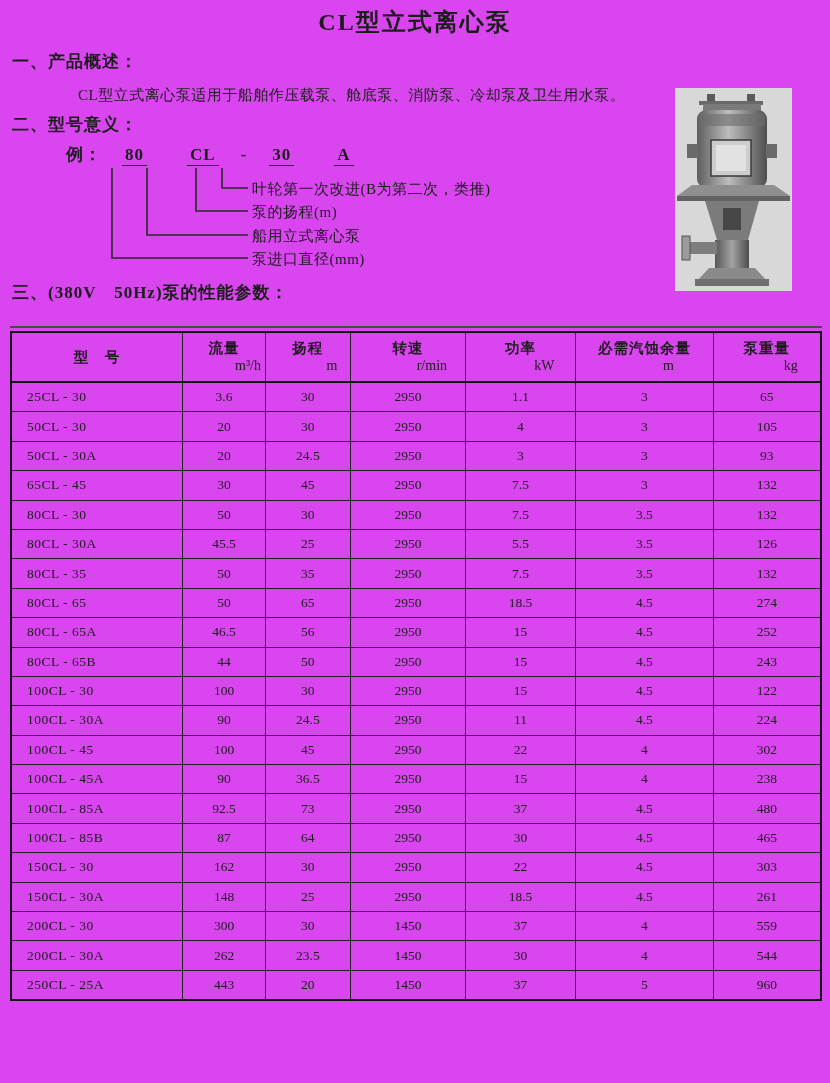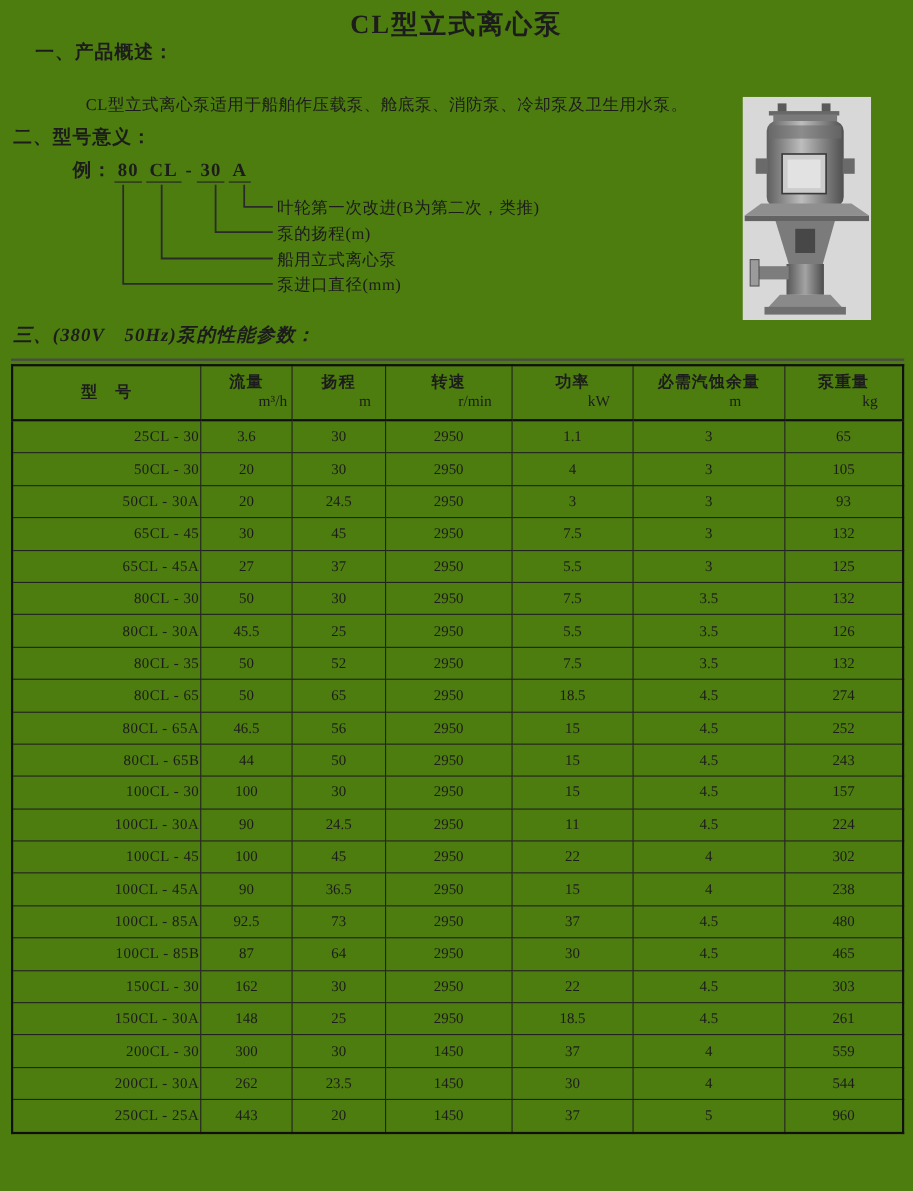--- a/index.html
+++ b/index.html
@@ -1,34 +1,34 @@
 <!DOCTYPE html>
 <html><head>
 <meta charset="utf-8">
 <style>
   html, body { margin:0; padding:0; background:#ffffff; }
   .page {
     position:relative; width:830px; height:1083px;
-    background:#4d7c0f; color:#1c1c1c; overflow:hidden;
+    background:#d946ef; color:#1c1c1c; overflow:hidden;
     font-family:"Liberation Serif","DejaVu Serif",serif;
   }
   .title {
     position:absolute; top:6px; left:0; width:100%;
     text-align:center; font-size:24px; font-weight:bold; letter-spacing:2px;
   }
   .sec-h { position:absolute; left:12px; font-size:17px; font-weight:bold; letter-spacing:1px; white-space:nowrap; }
-  .sec-h.s1 { top:36px;margin-left:20px; }
+  .sec-h.s1 { top:50px; }
   .sec-h.s2 { top:113px; }
-  .sec-h.s3 { top:293px;font-style:italic; }
+  .sec-h.s3 { top:281px; }
   .body-text { position:absolute; left:78px; top:86px; font-size:15px; letter-spacing:0.5px; white-space:nowrap; }
 
   
   .diagram { position:absolute; left:66px; top:143px; width:470px; height:132px; }
   .example { position:absolute; left:0; top:0; font-size:17px; font-weight:600; letter-spacing:1px; white-space:nowrap; }
-  .example .seg { display:inline-block; border-bottom:1.8px solid #222; padding:0 3px; margin:0 2px; }
+  .example .seg { display:inline-block; border-bottom:1.8px solid #222; padding:0 3px; margin:0 20px; }
   .example .dash { display:inline-block; margin:0 2px; }
   .connectors { position:absolute; left:0; top:0; }
   .dlabel { position:absolute; left:186px; font-size:15px; white-space:nowrap; letter-spacing:0.5px; }
   .dlabel.l0 { top:37px;text-align:right; }
   .dlabel.l1 { top:60px; }
   .dlabel.l2 { top:84px; }
   .dlabel.l3 { top:107px; }
 
   
   .pump-photo { position:absolute; left:675px; top:88px; width:117px; height:203px; }
@@ -39,21 +39,21 @@
     position:absolute; left:10px; top:331px; width:812px;
     border-collapse:collapse; table-layout:fixed;
     font-size:13.5px;
   }
   .ptable th, .ptable td { border:1.7px solid #222; }
   .ptable { border:2.5px solid #101010; }
   .ptable thead th { border-bottom:2.6px solid #101010; height:46px; vertical-align:middle; text-align:center; font-weight:normal; }
   .ptable thead .hl { font-size:14.5px; font-weight:600; line-height:1.3; letter-spacing:1px; }
   .ptable thead .hu { font-size:14px; line-height:1.2; font-family:"Liberation Serif","DejaVu Serif",serif;padding-left:48px; }
   .ptable tbody td { height:26.4px; text-align:center; vertical-align:middle; }
-  .ptable tbody td:first-child { text-align:right; padding-left:15px; letter-spacing:0.5px;margin-left:36px; }
+  .ptable tbody td:first-child { text-align:left; padding-left:15px; letter-spacing:0.5px;margin-left:36px; }
 </style>
 </head>
 <body>
 
 <div class="page">
 
   <div class="title">CL型立式离心泵</div>
 
   <div class="sec-h s1">一、产品概述：</div>
   <div class="body-text">CL型立式离心泵适用于船舶作压载泵、舱底泵、消防泵、冷却泵及卫生用水泵。</div>
@@ -187,50 +187,41 @@
         <tr>
           <td>65CL - 45</td>
           <td>30</td>
           <td>45</td>
           <td>2950</td>
           <td>7.5</td>
           <td>3</td>
           <td>132</td>
         </tr>
         <tr>
-          <td>65CL - 45A</td>
-          <td>27</td>
-          <td>37</td>
-          <td>2950</td>
-          <td>5.5</td>
-          <td>3</td>
-          <td>125</td>
-        </tr>
-        <tr>
           <td>80CL - 30</td>
           <td>50</td>
           <td>30</td>
           <td>2950</td>
           <td>7.5</td>
           <td>3.5</td>
           <td>132</td>
         </tr>
         <tr>
           <td>80CL - 30A</td>
           <td>45.5</td>
           <td>25</td>
           <td>2950</td>
           <td>5.5</td>
           <td>3.5</td>
           <td>126</td>
         </tr>
         <tr>
           <td>80CL - 35</td>
           <td>50</td>
-          <td>52</td>
+          <td>35</td>
           <td>2950</td>
           <td>7.5</td>
           <td>3.5</td>
           <td>132</td>
         </tr>
         <tr>
           <td>80CL - 65</td>
           <td>50</td>
           <td>65</td>
           <td>2950</td>
@@ -256,21 +247,21 @@
           <td>4.5</td>
           <td>243</td>
         </tr>
         <tr>
           <td>100CL - 30</td>
           <td>100</td>
           <td>30</td>
           <td>2950</td>
           <td>15</td>
           <td>4.5</td>
-          <td>157</td>
+          <td>122</td>
         </tr>
         <tr>
           <td>100CL - 30A</td>
           <td>90</td>
           <td>24.5</td>
           <td>2950</td>
           <td>11</td>
           <td>4.5</td>
           <td>224</td>
         </tr>

